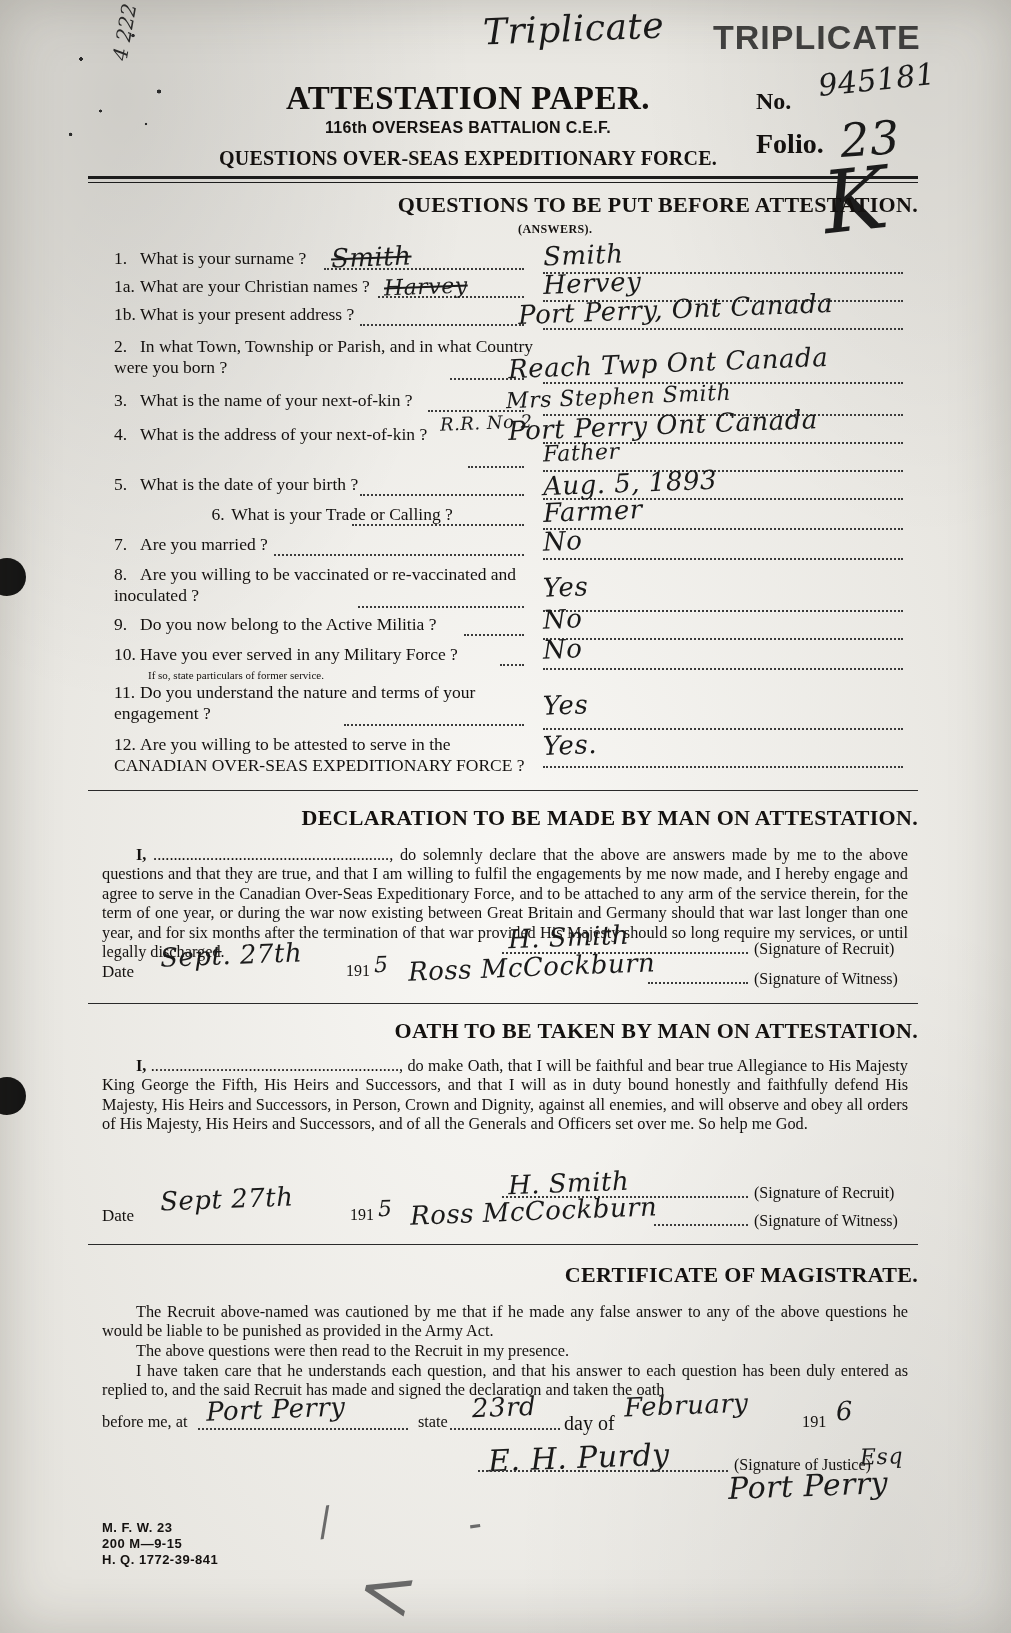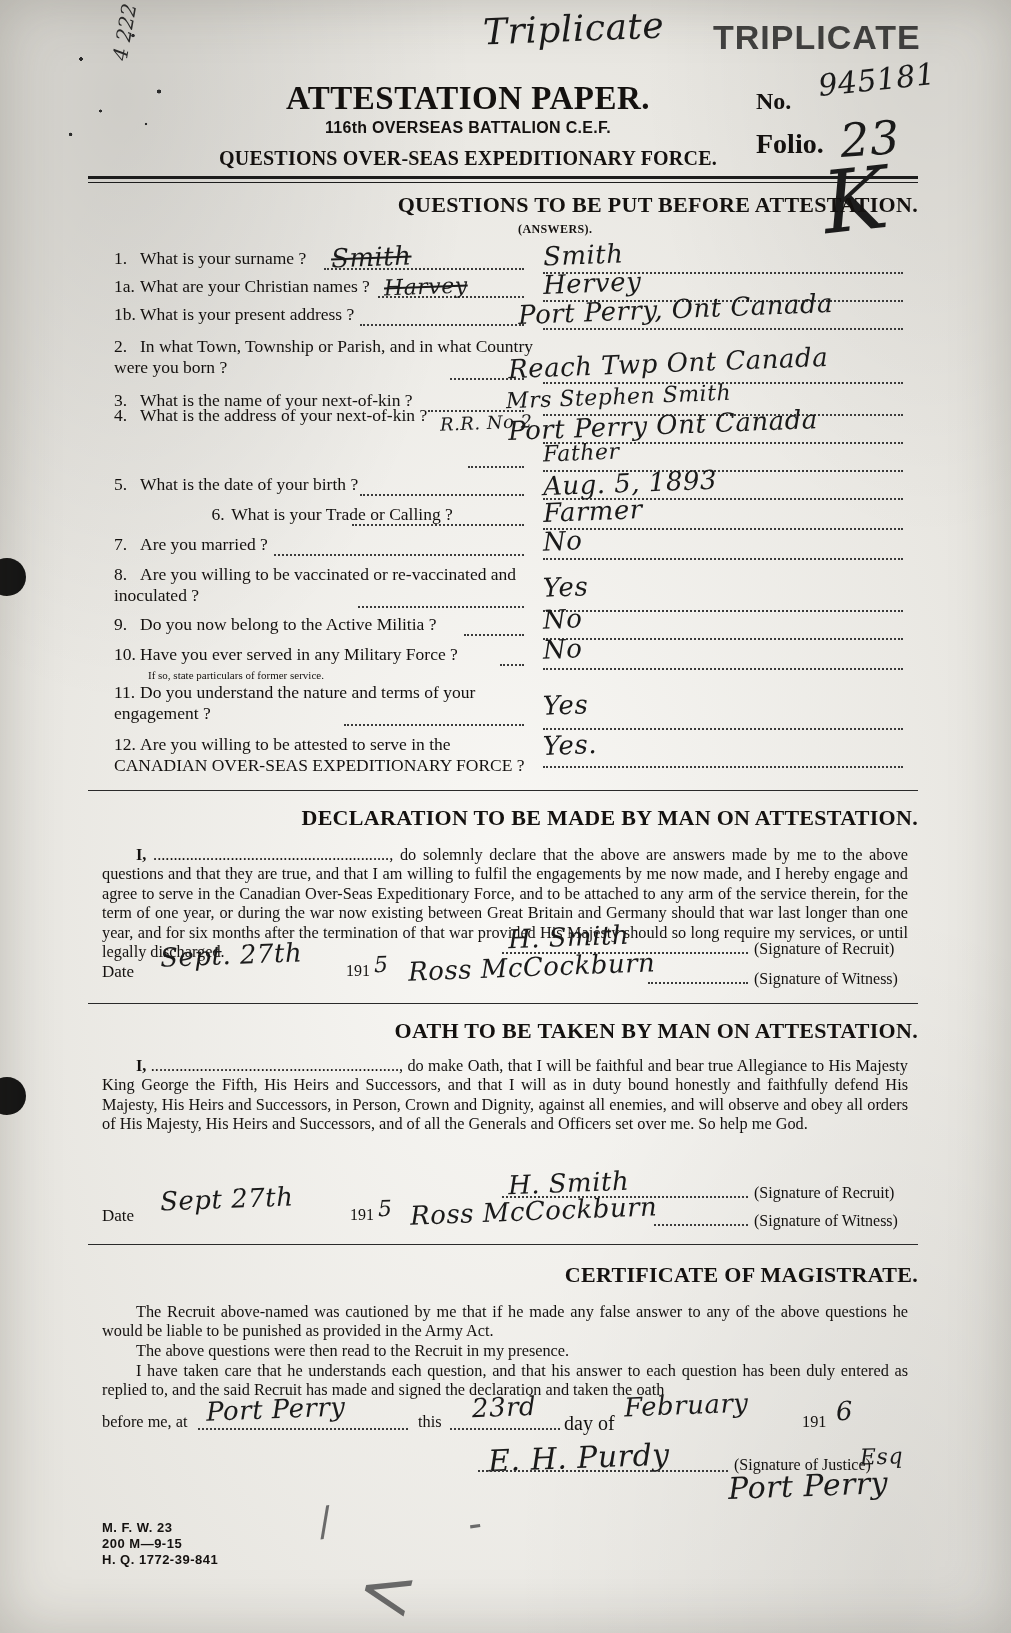--- a/index.html
+++ b/index.html
@@ -328,21 +328,21 @@
     <div class="dots" style="left:455px; top:382px; width:360px;"></div>
     <div class="hw big ans" style="top:348px; left:420px;">Reach Twp  Ont Canada</div>
 
     <div class="q" style="top:390px;">
       <span class="num">3.</span><span>What is the name of your next-of-kin ?</span>
     </div>
     <div class="dots" style="left:340px; top:410px; width:96px;"></div>
     <div class="dots" style="left:455px; top:414px; width:360px;"></div>
     <div class="hw med ans" style="top:384px; left:418px;">Mrs Stephen Smith</div>
 
-    <div class="q" style="top:405px;">
+    <div class="q" style="top:424px;">
       <span class="num">4.</span><span>What is the address of your next-of-kin ?</span>
     </div>
     <div class="hw sm" style="position:absolute; left:352px; top:412px;">R.R. No 2</div>
     <div class="dots" style="left:455px; top:442px; width:360px;"></div>
     <div class="hw big ans" style="top:410px; left:420px;">Port Perry Ont Canada</div>
 
     <div class="dots" style="left:380px; top:466px; width:56px;"></div>
     <div class="dots" style="left:455px; top:470px; width:360px;"></div>
     <div class="hw med ans" style="top:440px;">Father</div>
 
@@ -452,21 +452,21 @@
     <div class="body-text" style="top:1341px;">
       <span class="indent"></span><span>The above questions were then read to the Recruit in my presence.</span>
     </div>
     <div class="body-text" style="top:1361px;">
       <span class="indent"></span><span>I have taken care that he understands each question, and  that his answer to each question has been duly entered as replied to, and the said Recruit has made and signed the declaration and taken the oath</span>
     </div>
 
     <div style="position:absolute; left:14px; top:1412px; font-size:16.3px;">before me, at</div>
     <div class="dots" style="left:110px; top:1428px; width:210px;"></div>
     <div class="hw big" style="position:absolute; left:118px; top:1394px;">Port Perry</div>
-    <div style="position:absolute; left:330px; top:1412px; font-size:16.3px;">this</div>
+    <div style="position:absolute; left:330px; top:1412px; font-size:16.3px;">state</div>
     <div class="hw big" style="position:absolute; left:384px; top:1392px;">23rd</div>
     <div class="dots" style="left:362px; top:1428px; width:110px;"></div>
     <div style="position:absolute; left:476px; top:1412px; font-size:20px;">day of</div>
     <div class="hw big" style="position:absolute; left:536px; top:1390px;">February</div>
     <div style="position:absolute; left:714px; top:1412px; font-size:16.3px;">191</div>
     <div class="hw big" style="position:absolute; left:748px; top:1396px;">6</div>
 
     <div class="hw big" style="position:absolute; left:400px; top:1440px; font-size:30px;">E. H. Purdy</div>
     <div class="dots" style="left:390px; top:1470px; width:250px;"></div>
     <div class="sigline-label" style="left:646px; top:1456px;">(Signature of Justice)</div>

